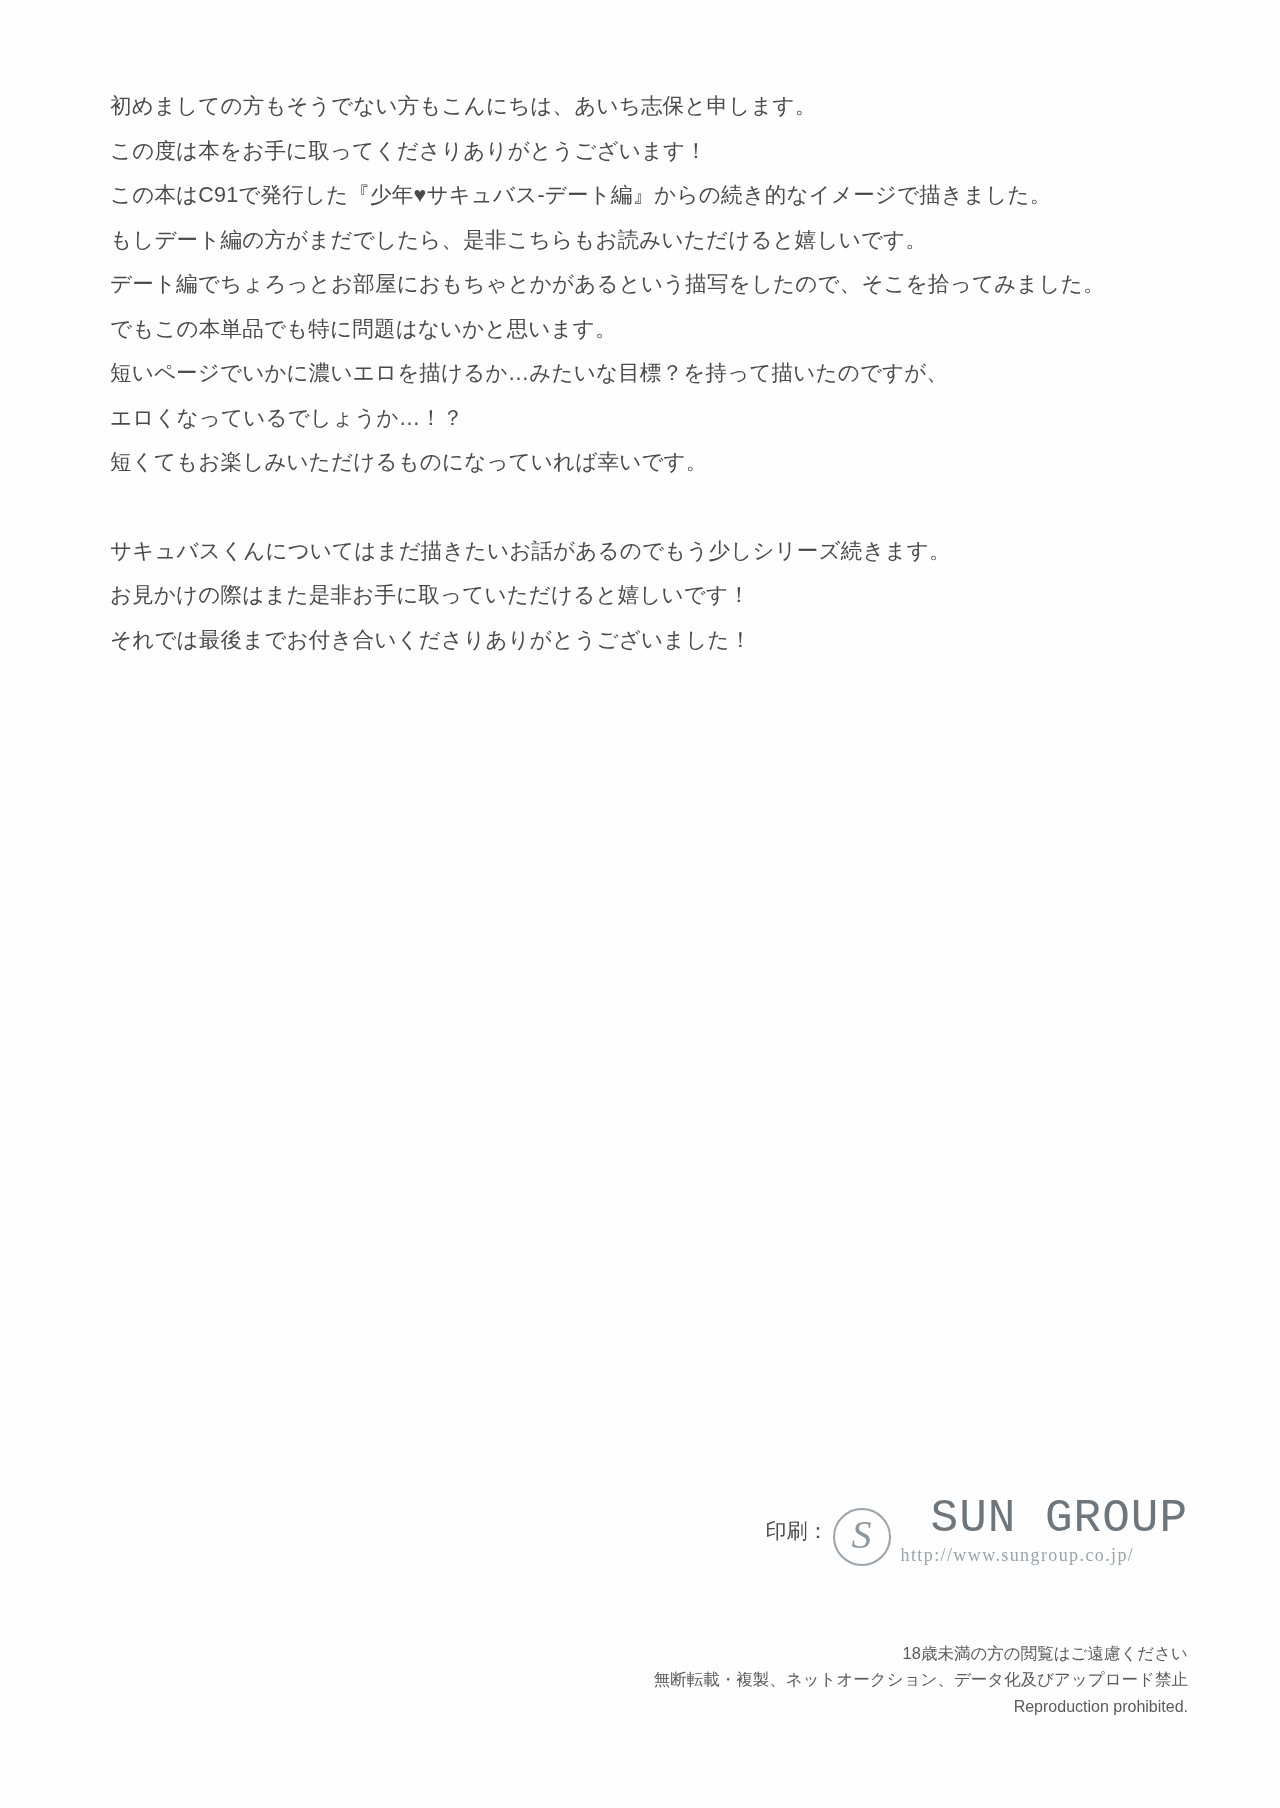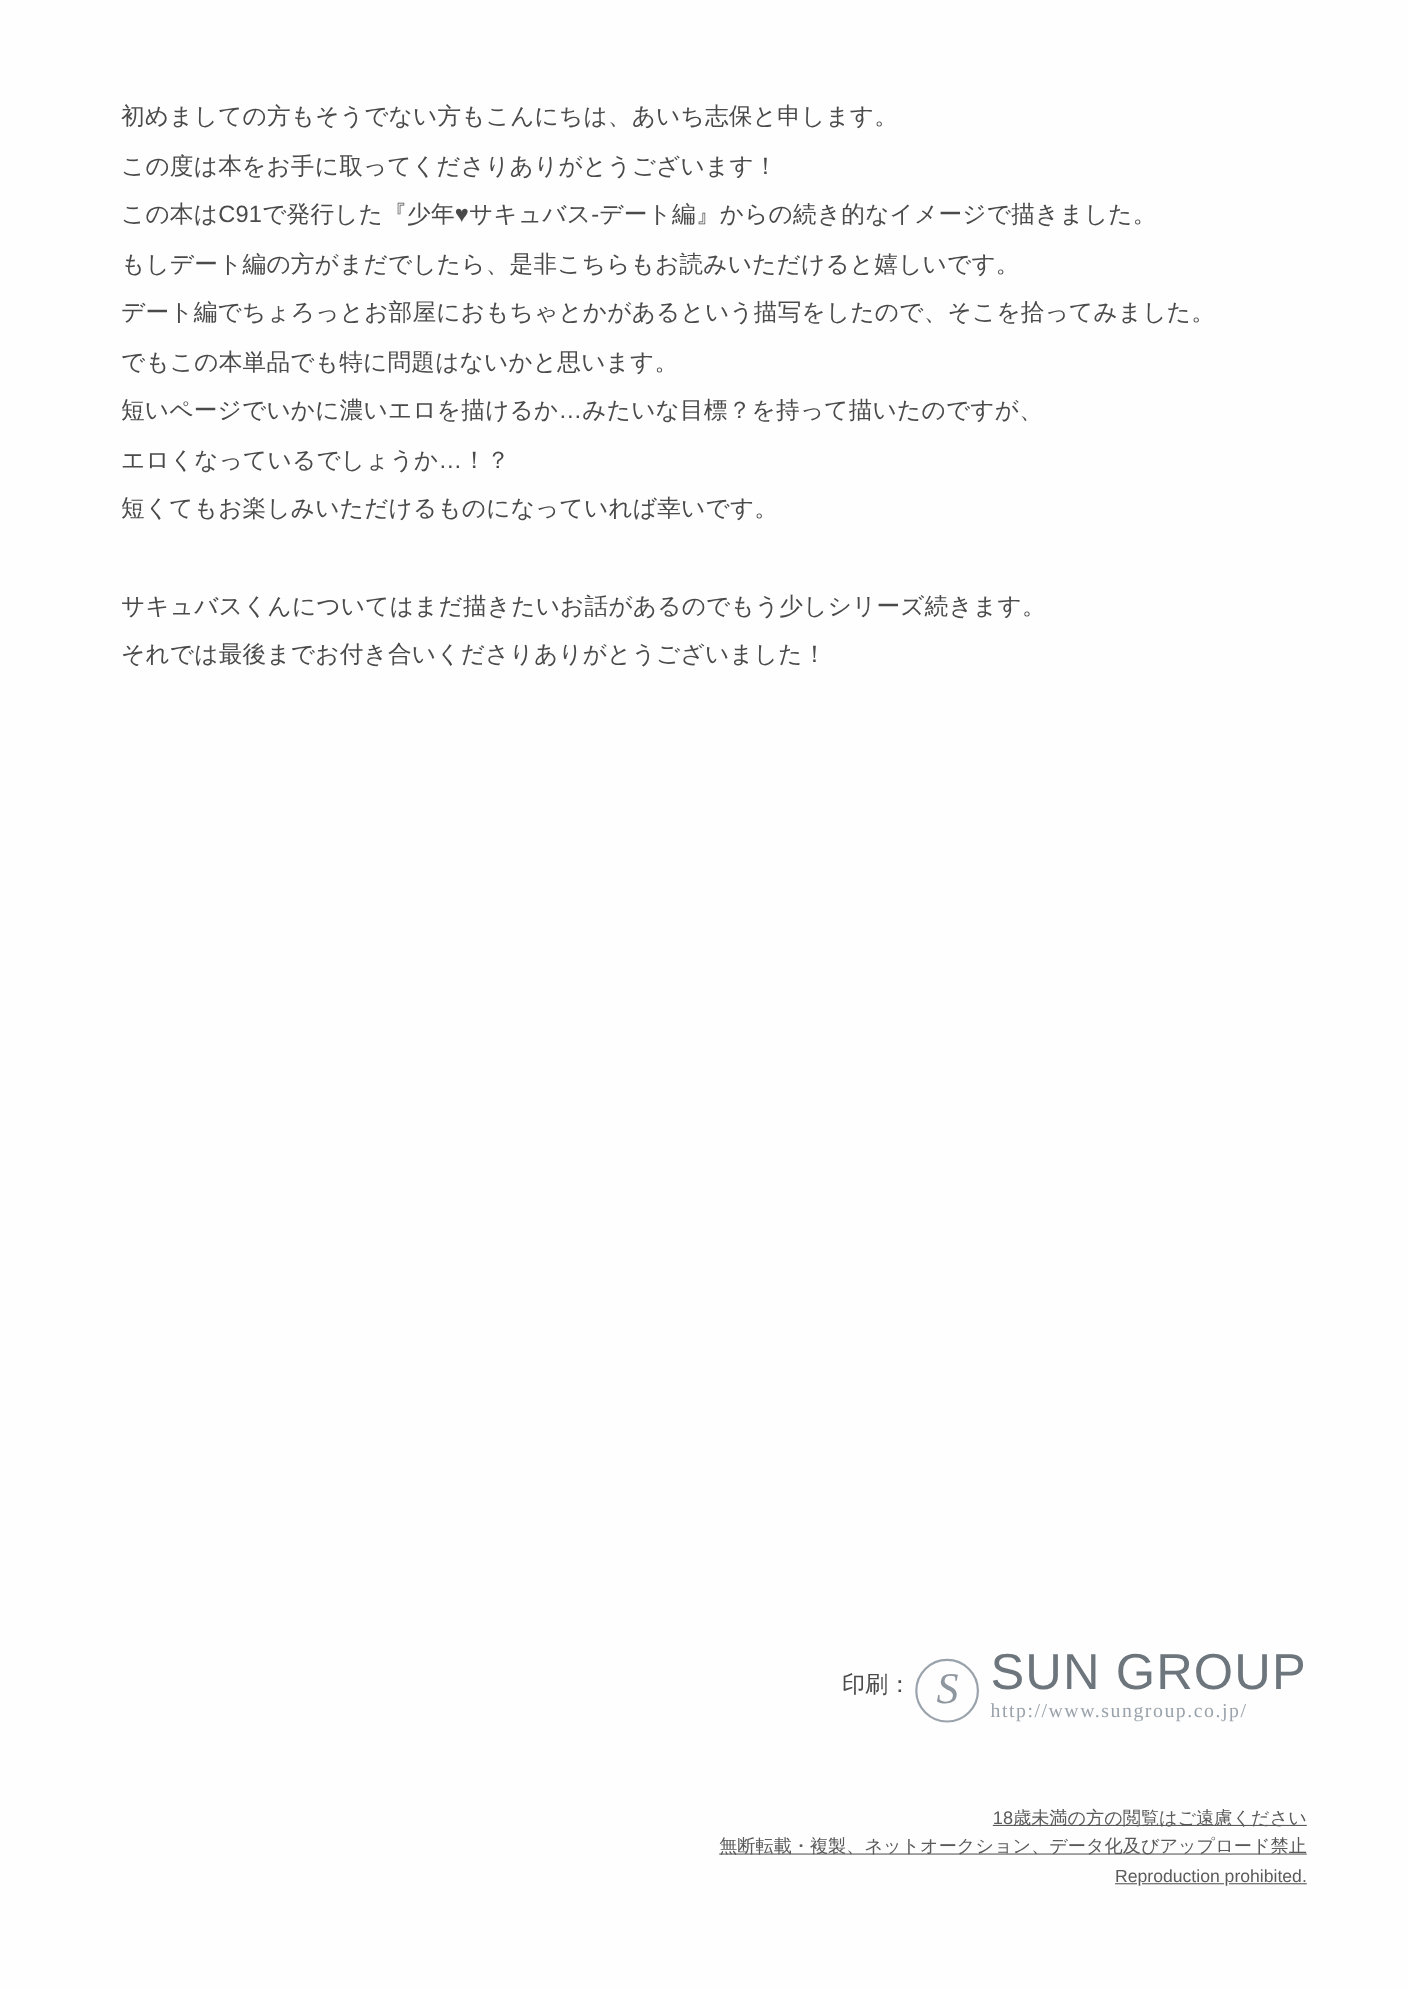--- a/index.html
+++ b/index.html
@@ -106,25 +106,26 @@
     line-height: 1;
     padding-bottom: 4px;
     box-sizing: border-box;
   }
   .logo-text-wrap {
     display: flex;
     flex-direction: column;
     align-items: flex-start;
   }
   .logo-text {
-    font-family: Liberation Sans, sans-serif;
+    font-family: Liberation Mono, monospace;
     font-size: 46px;
     letter-spacing: 1px;
     color: #6e767d;
     line-height: 48px;
+    margin-left: 30px;
   }
   .logo-url {
     font-family: "Liberation Serif", serif;
     font-size: 18px;
     letter-spacing: 1.4px;
     color: #9aa3ab;
     margin-top: 2px;
   }
 
   
@@ -133,21 +134,20 @@
     right: 92px;
     top: 1640px;
     width: 860px;
     text-align: right;
   }
   .notice {
     font-size: 16.5px;
     line-height: 26px;
     color: #5a5a5a;
     margin: 0;
-    text-decoration: underline;
   }
   .notice.en {
     font-family: "Liberation Sans", sans-serif;
     font-size: 16px;
     color: #5a5a5a;
     margin-top: 2px;
   }
 </style>
 </head>
 <body>
@@ -159,20 +159,21 @@
     <p>この度は本をお手に取ってくださりありがとうございます！</p>
     <p>この本はC91で発行した『少年♥サキュバス-デート編』からの続き的なイメージで描きました。</p>
     <p>もしデート編の方がまだでしたら、是非こちらもお読みいただけると嬉しいです。</p>
     <p>デート編でちょろっとお部屋におもちゃとかがあるという描写をしたので、そこを拾ってみました。</p>
     <p>でもこの本単品でも特に問題はないかと思います。</p>
     <p>短いページでいかに濃いエロを描けるか…みたいな目標？を持って描いたのですが、</p>
     <p>エロくなっているでしょうか…！？</p>
     <p>短くてもお楽しみいただけるものになっていれば幸いです。</p>
     <div class="spacer"></div>
     <p>サキュバスくんについてはまだ描きたいお話があるのでもう少しシリーズ続きます。</p>
+    <p>お見かけの際はまた是非お手に取っていただけると嬉しいです！</p>
     <p>それでは最後までお付き合いくださりありがとうございました！</p>
   </div>
 
 
   <div class="printer-row">
     <span class="printer-label">印刷：</span>
     <span class="logo">
       <span class="logo-mark">S</span>
       <span class="logo-text-wrap">
         <span class="logo-text">SUN GROUP</span>

